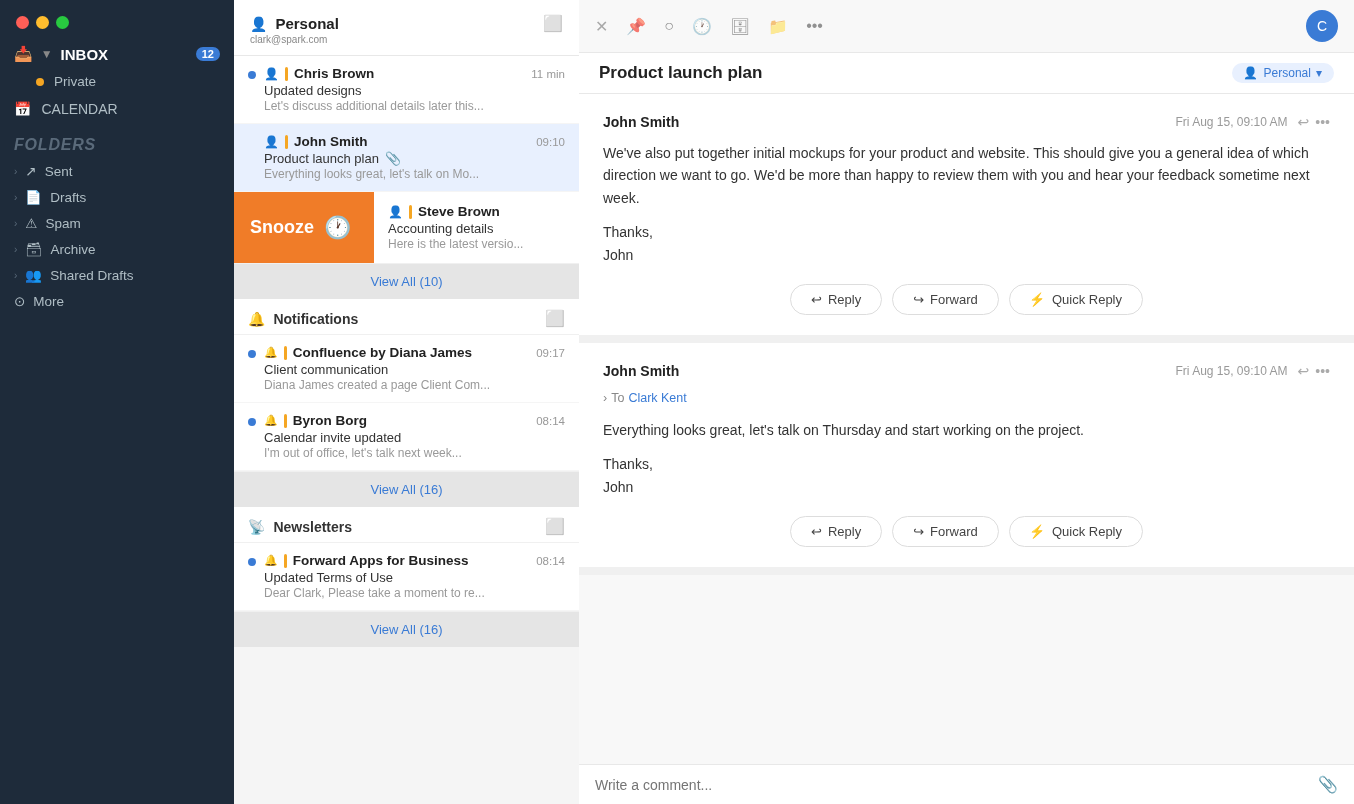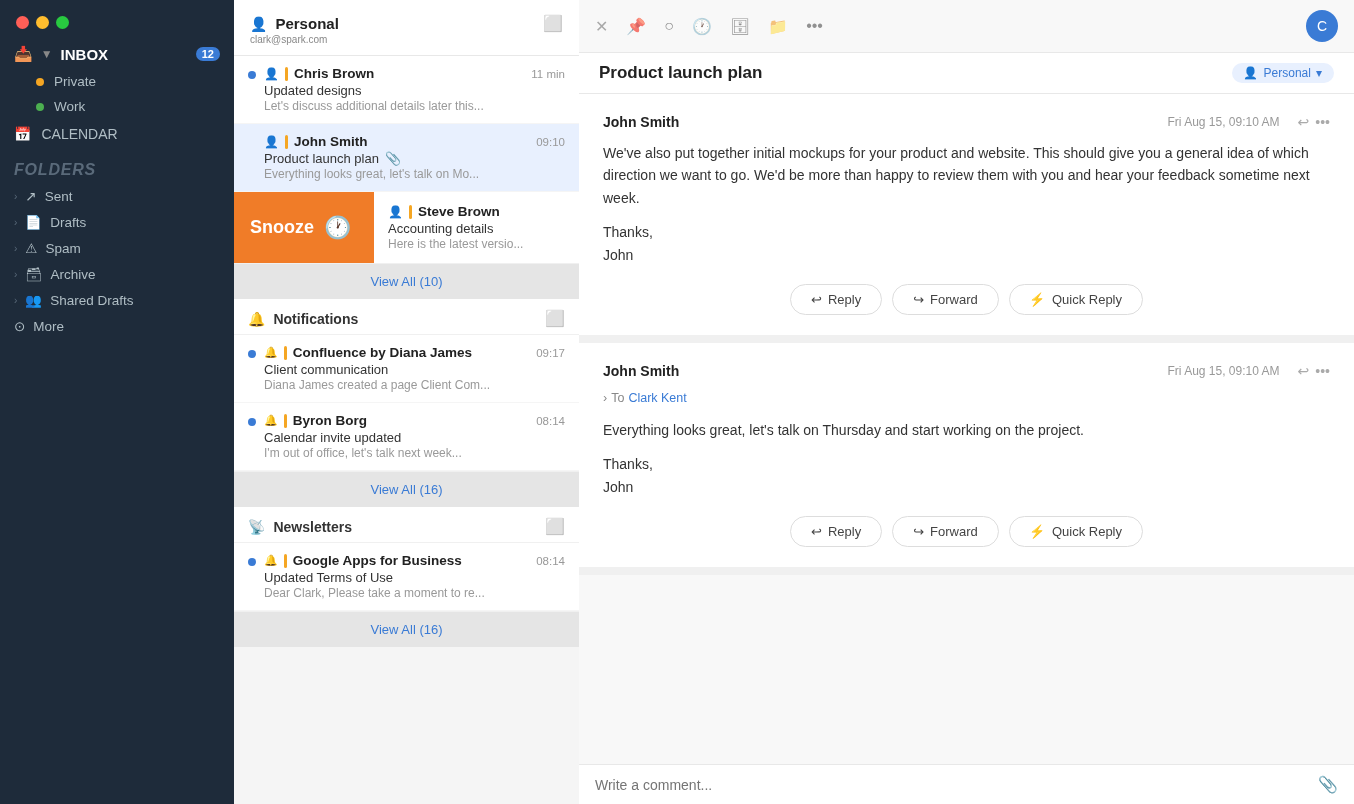--- a/index.html
+++ b/index.html
@@ -307,21 +307,21 @@
       margin-bottom: 12px;
     }
     .thread-sender-name {
       font-size: 14px;
       font-weight: 600;
       color: #222;
     }
     .thread-meta {
       display: flex;
       align-items: center;
-      gap: 18px;
+      gap: 10px;
       padding-left: 12px;
     }
     .thread-date { font-size: 12px; color: #999; }
     .thread-actions { display: flex; align-items: center; gap: 6px; }
     .thread-action-icon { color: #aaa; font-size: 14px; cursor: pointer; }
 
     .thread-to {
       font-size: 12.5px;
       color: #888;
       margin-bottom: 14px;
@@ -403,24 +403,20 @@
   <div class="inbox-header">
     <span>📥</span>
     <span class="inbox-caret">▼</span>
     <span>INBOX</span>
     <span class="sidebar-badge">12</span>
   </div>
 
   <div class="sub-item">
     <span class="dot dot-yellow"></span>
     <span>Private</span>
-  </div>
-  <div class="sub-item">
-    <span class="dot dot-green"></span>
-    <span>Work</span>
   </div>
 
   <div class="calendar-item">
     <span>📅</span>
     <span>CALENDAR</span>
   </div>
 
   <div class="folders-label">Folders</div>
 
   <div class="folder-item">
@@ -578,21 +574,21 @@
       <span class="archive-btn">⬜</span>
     </div>
 
     <div class="email-item">
       <div class="unread-dot"></div>
       <div class="email-item-content">
         <div class="email-item-row1">
           <div class="email-sender">
             <span style="font-size:11px;">🔔</span>
             <div class="priority-bar priority-orange"></div>
-            <span>Google Apps for Business</span>
+            <span>Forward Apps for Business</span>
           </div>
           <span class="email-time">08:14</span>
         </div>
         <div class="email-subject">Updated Terms of Use</div>
         <div class="email-preview">Dear Clark, Please take a moment to re...</div>
       </div>
     </div>
 
     <a class="view-all-link">View All (16)</a>
   </div>

